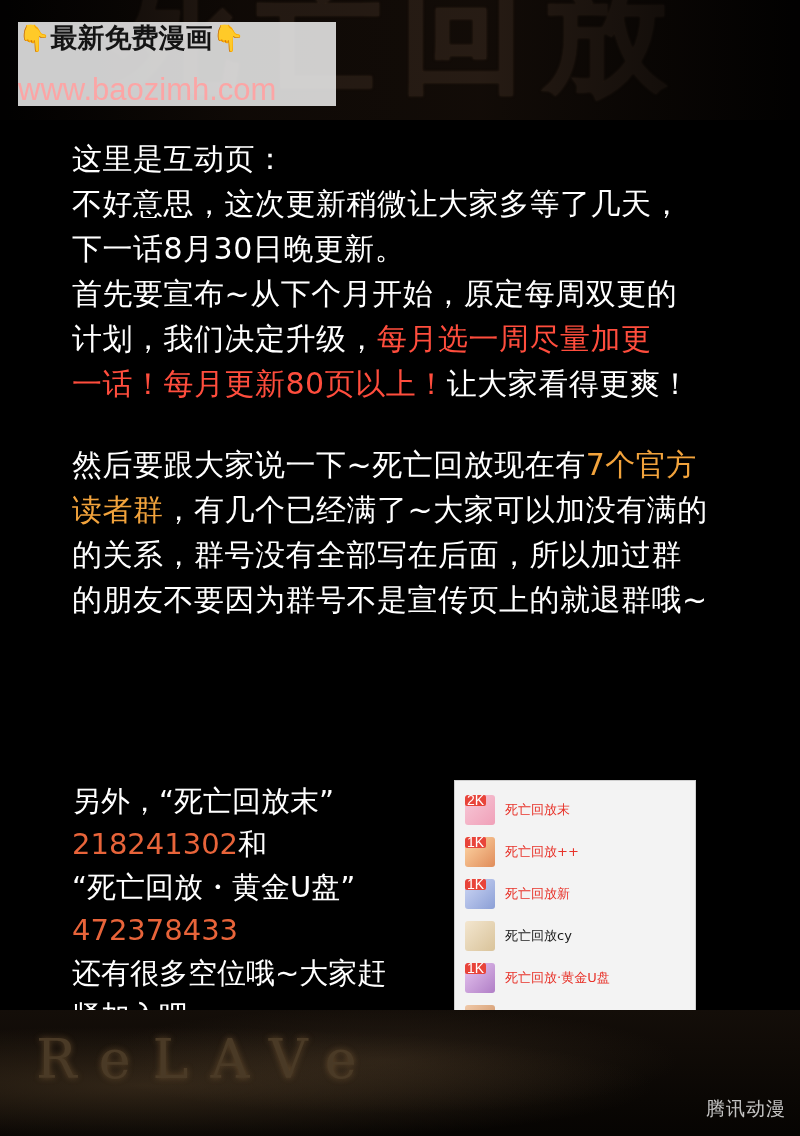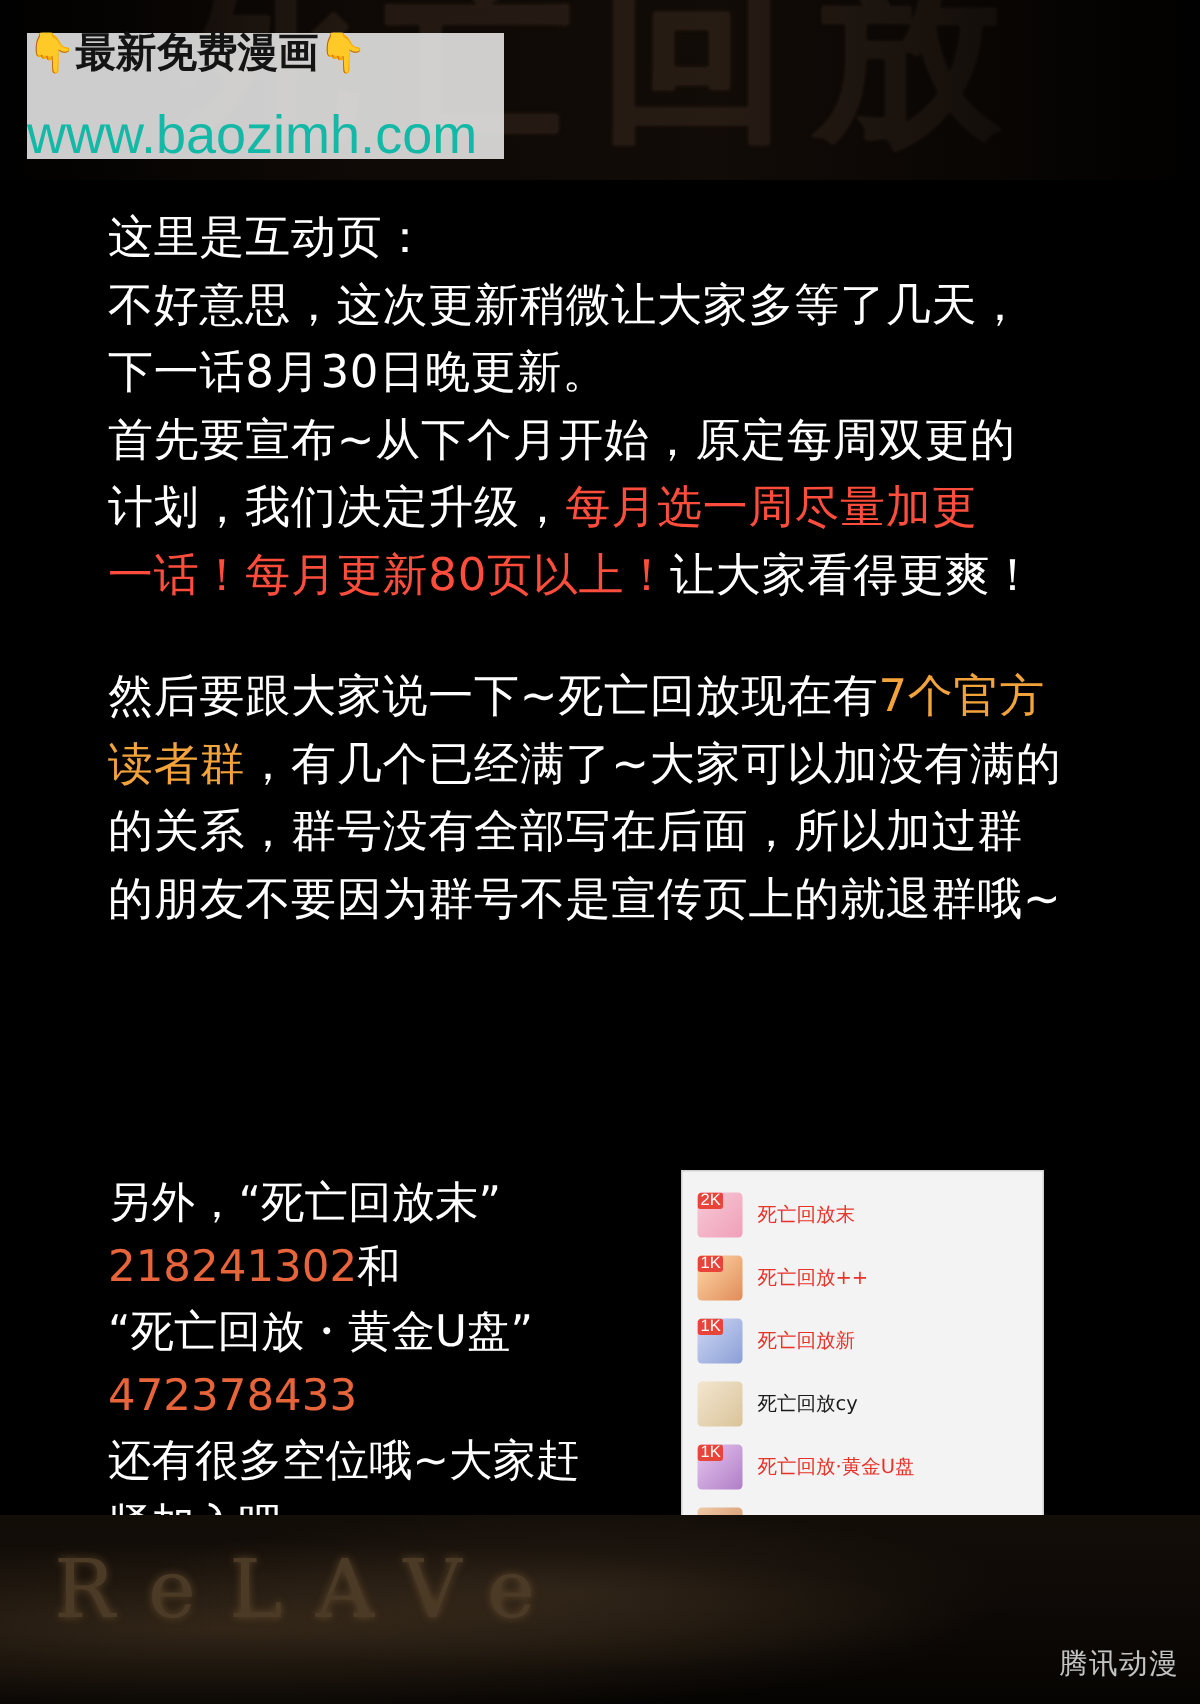--- a/index.html
+++ b/index.html
@@ -57,22 +57,22 @@
   }
   #watermark .wm-line1 {
     font-size: 27px;
     color: #141414;
     font-weight: bold;
     letter-spacing: 0px;
     white-space: nowrap;
   }
   #watermark .wm-line1 .hand { color: #e8b23a; font-size: 26px; }
   #watermark .wm-line2 {
-    font-size: 36px;
-    color: #14b8a6;
+    font-size: 31px;
+    color: #fca5a5;
     letter-spacing: 0px;
     margin-top: 16px;
     white-space: nowrap;
   }
 
   
   #content {
     position: absolute;
     left: 0; top: 120px;
     width: 800px;
@@ -134,21 +134,21 @@
     margin-right: 10px;
     flex: 0 0 auto;
     position: relative;
     overflow: hidden;
   }
   .group-ava .badge {
     position: absolute;
     left: 0; top: 0;
     background: #e8443a;
     color: #fff;
-    font-size: 11px;
+    font-size: 14px;
     line-height: 11px;
     padding: 0 2px;
     border-radius: 2px;
     font-family: "Liberation Sans", sans-serif;
   }
   .group-name {
     font-size: 13px;
     color: #1a1a1a;
     white-space: nowrap;
     font-family: "DejaVu Sans", sans-serif;

